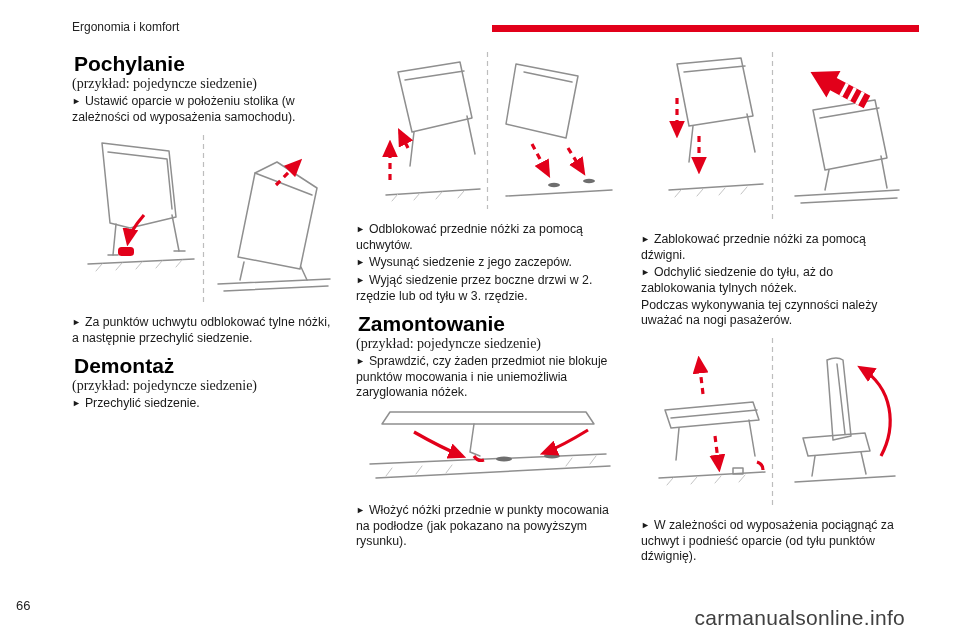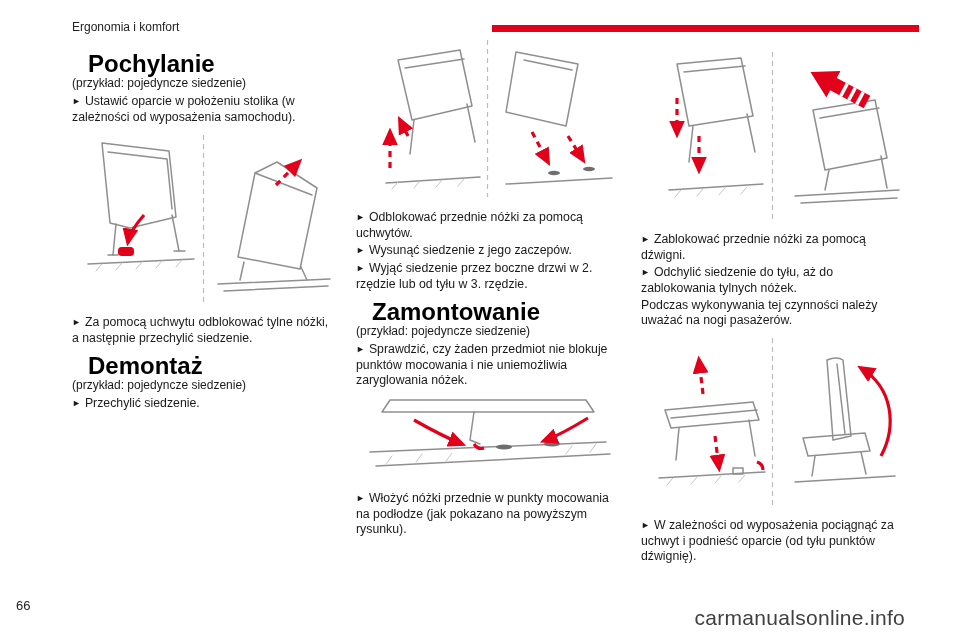--- a/index.html
+++ b/index.html
@@ -7,25 +7,25 @@
   html,body { margin:0; padding:0; }
   body { width:960px; height:640px; background:#fff; }
   .page {
     position:relative; width:919px; height:640px; background:#fff; overflow:hidden;
     font-family:"Liberation Sans", sans-serif; color:#1a1a1a;
   }
   .toplabel { position:absolute; left:72px; top:20px; font-size:12px; color:#222; }
   .redbar { position:absolute; left:492px; top:25px; width:468px; height:7px; background:var(--accent); }
   .col { position:absolute; width:264px; font-size:12.3px; line-height:15px; }
   #col1 { left:72px;  top:56px; }
-  #col2 { left:356px; top:36px; }
+  #col2 { left:356px; top:48px; }
   #col3 { left:641px; top:48px; }
-  .h { font-size:24px; font-weight:700; margin:0 16px 5px; color:#000; }
+  .h { font-size:21px; font-weight:700; margin:0 2px 5px; color:#000; }
   .h.mt { margin-top:12px; }
-  .ex { font-size:12px; margin:3px 0 3px; }
+  .ex { font-size:14px; margin:3px 0 3px;font-family:Liberation Serif, serif; }
   .step { margin:0 0 2px; }
   .note { margin:0 0 2px; }
   .bul { font-size:9px; margin-right:4px; position:relative; top:-1px; }
   .fig { margin:6px 0 9px; }
   .fig:first-child { margin-top:0; }
   .fig svg { display:block; }
   .pagenum { position:absolute; left:16px; top:598px; font-size:13px; color:#222; }
   .watermark { position:absolute; right:14px; top:606px; font-size:21px; color:#404040; letter-spacing:.3px; }
   
   g.ln { stroke:#8f8f8f; fill:none; stroke-width:1.5; stroke-linejoin:round; stroke-linecap:round; }
@@ -75,21 +75,21 @@
           <path d="M183 42 L240 64"></path>
           <path d="M172 131 L168 149"></path>
           <path d="M229 136 L235 149"></path>
           <path d="M146 153 L258 148"></path>
           <path d="M152 160 L256 155"></path>
         </g>
         <path d="M204 54 L227 31" class="ra rad" marker-end="url(#ah1)"></path>
       </svg>
     </figure>
 
-    <p class="step"><span class="bul">►</span><span>Za pomocą uchwytu odblokować tylne nóżki, a następnie przechylić siedzenie.</span></p>
+    <p class="step"><span class="bul">►</span><span>Za punktów uchwytu odblokować tylne nóżki, a następnie przechylić siedzenie.</span></p>
 
     <h2 class="h mt">Demontaż</h2>
     <p class="ex">(przykład: pojedyncze siedzenie)</p>
     <p class="step"><span class="bul">►</span><span>Przechylić siedzenie.</span></p>
   </section>
 
   <section class="col" id="col2">
     <figure class="fig">
       <svg width="263" height="165" viewBox="0 0 263 165">
         <defs>

